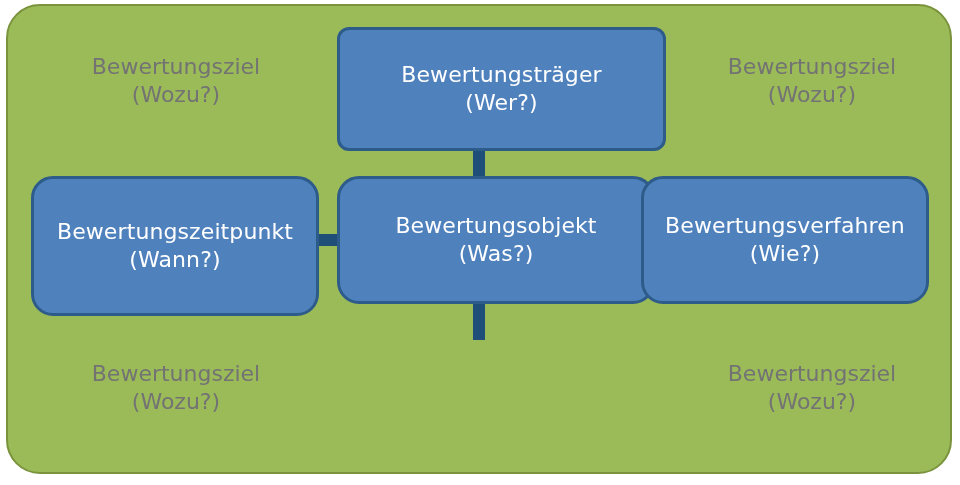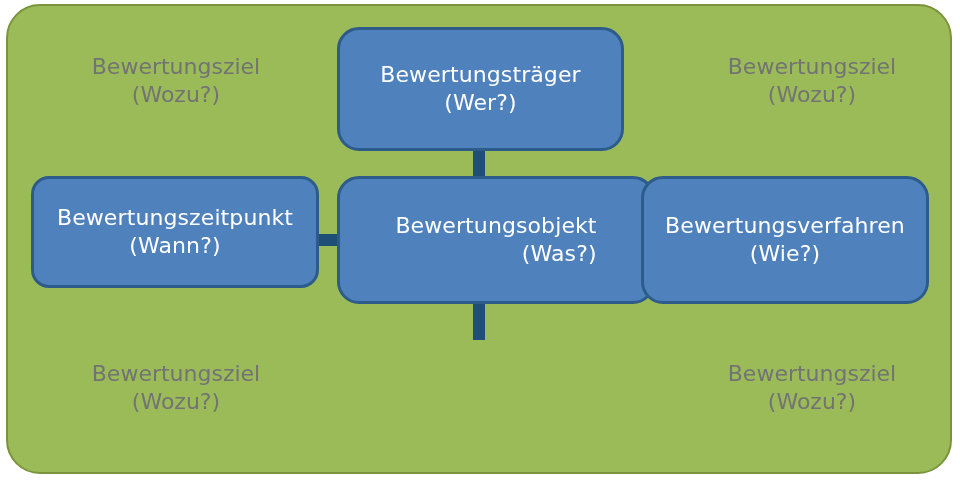--- a/index.html
+++ b/index.html
@@ -56,23 +56,23 @@
     align-items: center;
     justify-content: center;
     text-align: center;
     color: #FFFFFF;
     font-size: 22px;
     line-height: 1.28;
     z-index: 3;
     letter-spacing: 0.1px;
   }
 
-  .node-top    { left: 337px; top: 27px;  width: 287px; height: 124px; }
-  .node-left   { left: 31px;  top: 176px; width: 288px; height: 112px; border-radius: 18px; }
-  .node-center { left: 337px; top: 176px; width: 318px; height: 128px; text-align: right; }
+  .node-top    { left: 337px; top: 27px;  width: 329px; height: 124px; border-radius: 12px; }
+  .node-left   { left: 31px;  top: 176px; width: 288px; height: 140px; }
+  .node-center { left: 337px; top: 176px; width: 318px; height: 128px; }
   .node-right  { left: 641px; top: 176px; width: 288px; height: 128px; }
   .node-bottom { left: 337px; top: 330px; width: 287px; height: 131px; }
 
   .node-label {
     display: block;
     white-space: pre-line;
   }
 
   
   .free-label {

